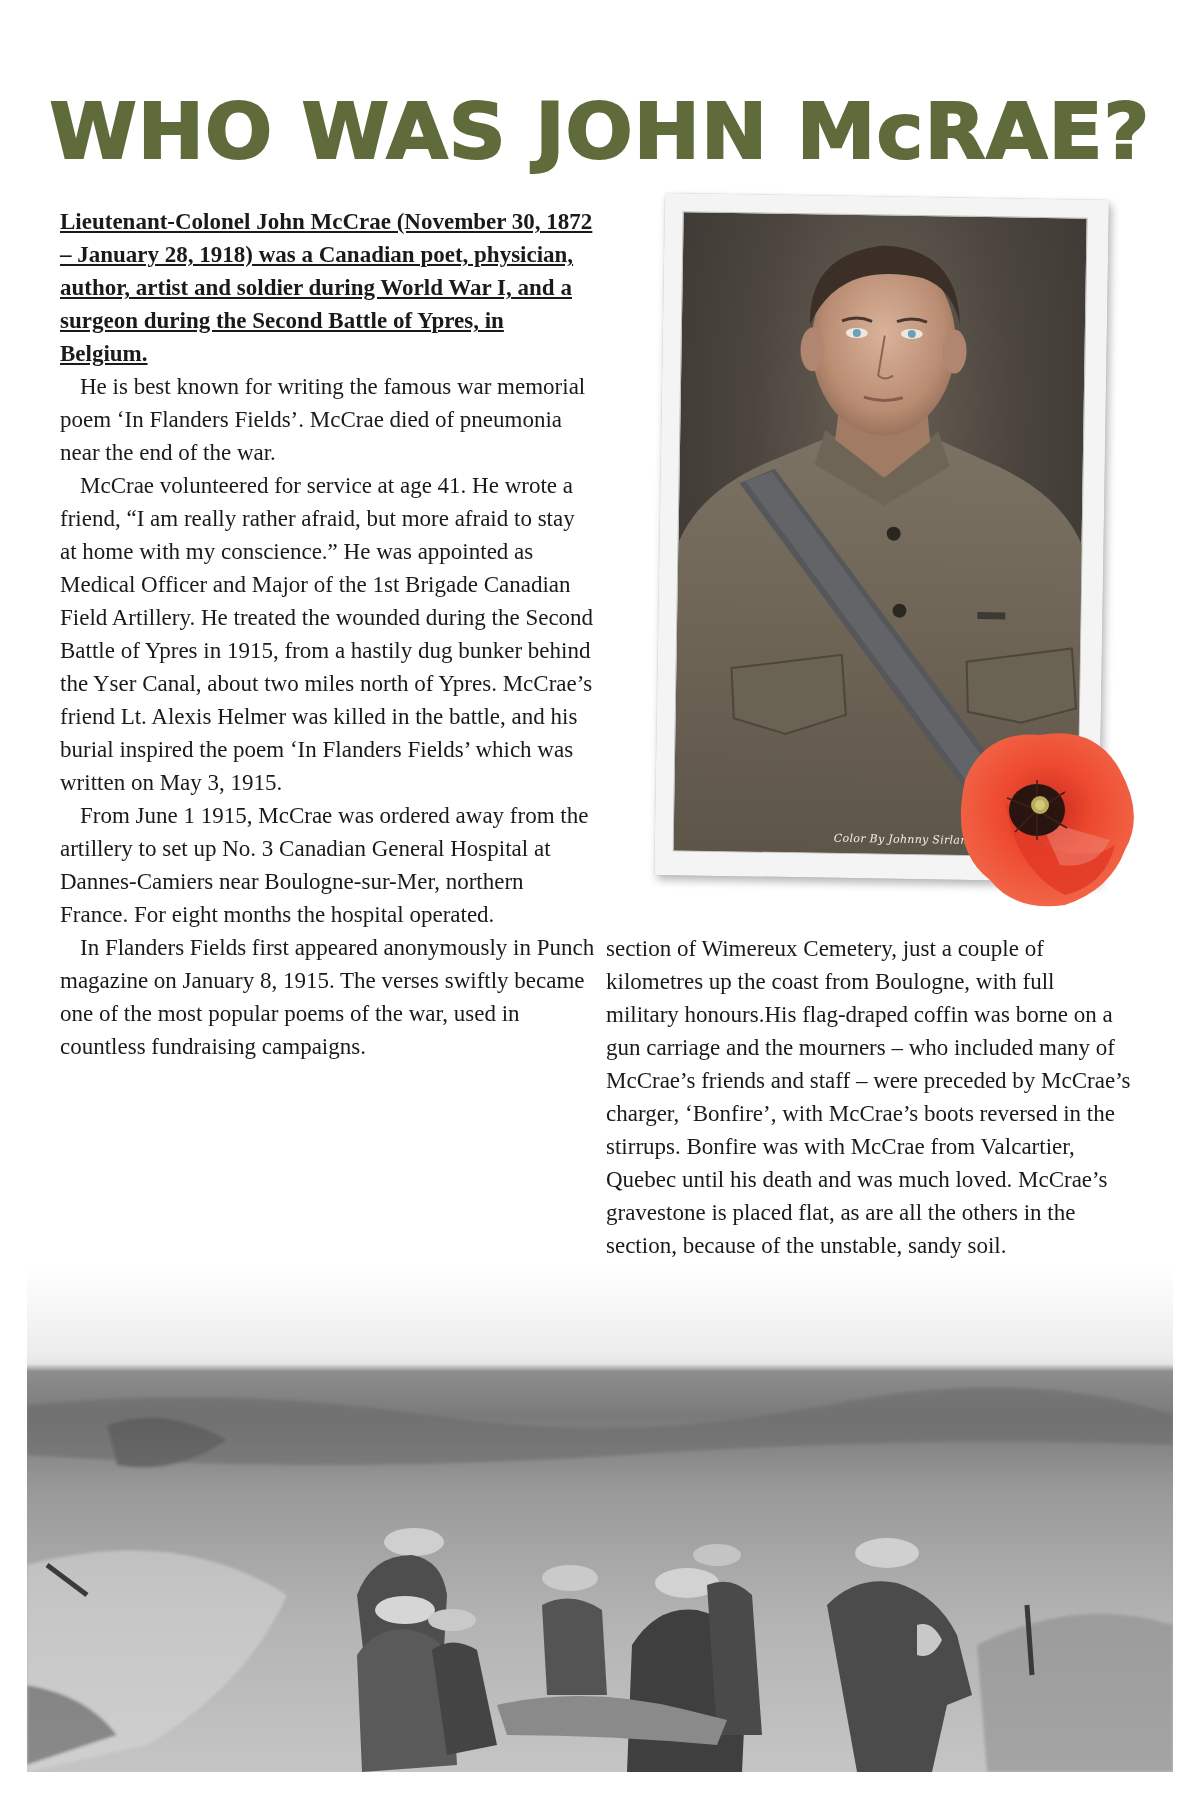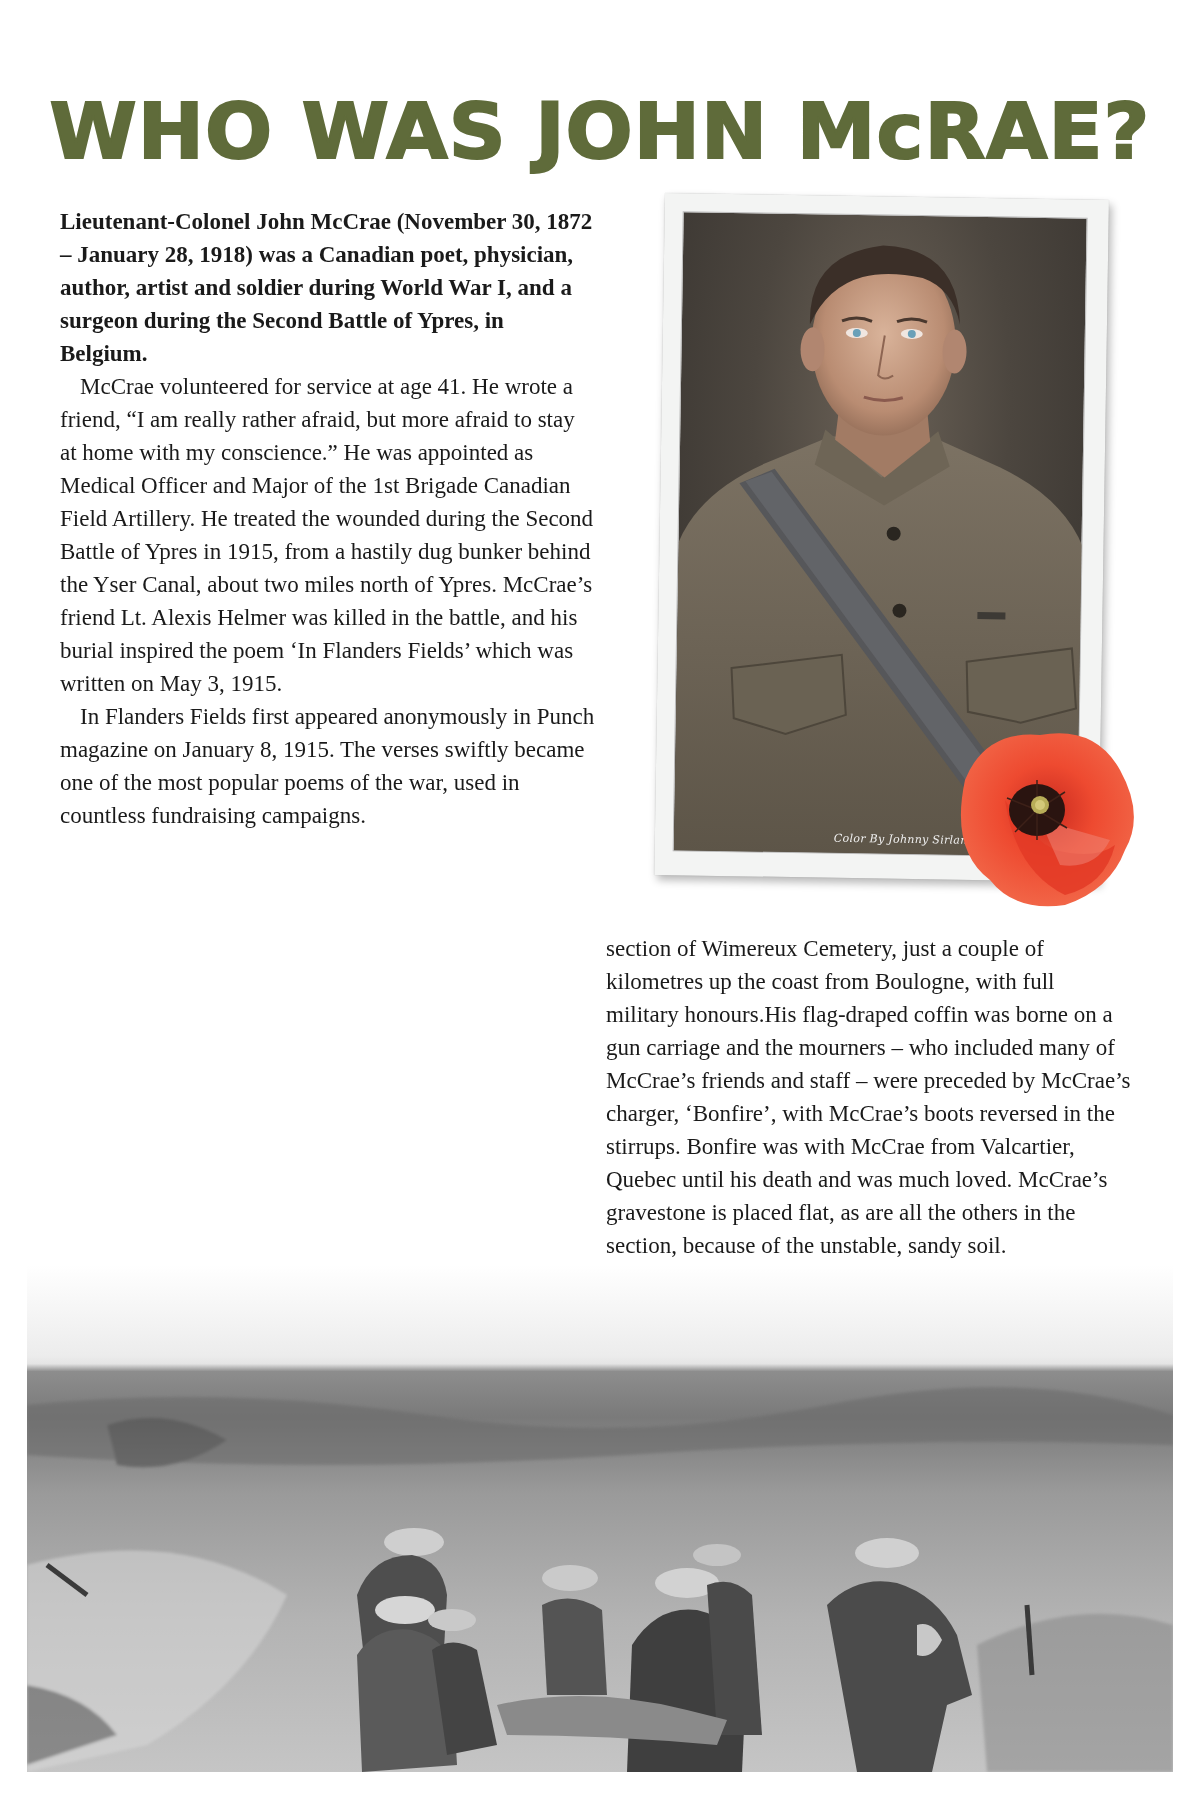--- a/index.html
+++ b/index.html
@@ -12,21 +12,21 @@
     font-size: 76px; line-height: 80px; letter-spacing: 1px;
     -webkit-text-stroke: 2px currentColor;
     transform: scaleX(1.04);
   }
 
   .col { position: absolute; font-size: 23px; line-height: 33px; }
   .col-left { left: 60px; top: 205px; width: 535px; }
   .col-right { left: 606px; top: 932px; width: 525px; }
   .col p { margin: 0; }
   .col p.indent { text-indent: 20px; }
-  .col p.lead { font-weight: bold; }
+  .col p.lead { font-weight: bold; text-decoration: underline; }
 
   
   .frame {
     position: absolute; left: 665px; top: 193px; width: 444px; height: 682px;
     background: #f3f4f3; transform: rotate(0.9deg); transform-origin: 0 0;
     box-shadow: 3px 5px 8px rgba(0,0,0,0.28), 0 0 1px rgba(0,0,0,0.25);
   }
   .portrait {
     position: absolute; left: 18px; top: 18px; width: 405px; height: 640px; overflow: hidden;
     background: radial-gradient(ellipse at 50% 30%, #6b6257 0%, #4c463f 45%, #36322e 100%);
@@ -47,21 +47,23 @@
   }
   .war-photo svg { position: absolute; left: 0; top: 0; }
 </style>
 </head>
 <body>
 
 <h1 class="title" style="color: rgb(95, 107, 58);">WHO WAS JOHN McRAE?</h1>
 
 <div class="col col-left">
   <p class="lead">Lieutenant-Colonel John McCrae (November 30, 1872 – January 28, 1918) was a Canadian poet, physician, author, artist and soldier during World War I, and a surgeon during the Second Battle of Ypres, in Belgium.</p>
+  <p class="indent">He is best known for writing the famous war memorial poem ‘In Flanders Fields’. McCrae died of pneumonia near the end of the war.</p>
   <p class="indent">McCrae volunteered for service at age 41. He wrote a friend, “I am really rather afraid, but more afraid to stay at home with my conscience.” He was appointed as Medical Officer and Major of the 1st Brigade Canadian Field Artillery. He treated the wounded during the Second Battle of Ypres in 1915, from a hastily dug bunker behind the Yser Canal, about two miles north of Ypres. McCrae’s friend Lt. Alexis Helmer was killed in the battle, and his burial inspired the poem ‘In Flanders Fields’ which was written on May 3, 1915.</p>
+  <p class="indent">From June 1 1915, McCrae was ordered away from the artillery to set up No. 3 Canadian General Hospital at Dannes-Camiers near Boulogne-sur-Mer, northern France. For eight months the hospital operated.</p>
   <p class="indent">In Flanders Fields first appeared anonymously in Punch magazine on January 8, 1915. The verses swiftly became one of the most popular poems of the war, used in countless fundraising campaigns.</p>
 </div>
 
 <div class="col col-right">
   <p>section of Wimereux Cemetery, just a couple of kilometres up the coast from Boulogne, with full military honours.His flag-draped coffin was borne on a gun carriage and the mourners – who included many of McCrae’s friends and staff – were preceded by McCrae’s charger, ‘Bonfire’, with McCrae’s boots reversed in the stirrups. Bonfire was with McCrae from Valcartier, Quebec until his death and was much loved. McCrae’s gravestone is placed flat, as are all the others in the section, because of the unstable, sandy soil.</p>
 </div>
 
 <div class="frame">
   <div class="portrait" title="Colorized portrait of John McCrae in military uniform">
     <svg width="405" height="640" viewBox="0 0 405 640">

